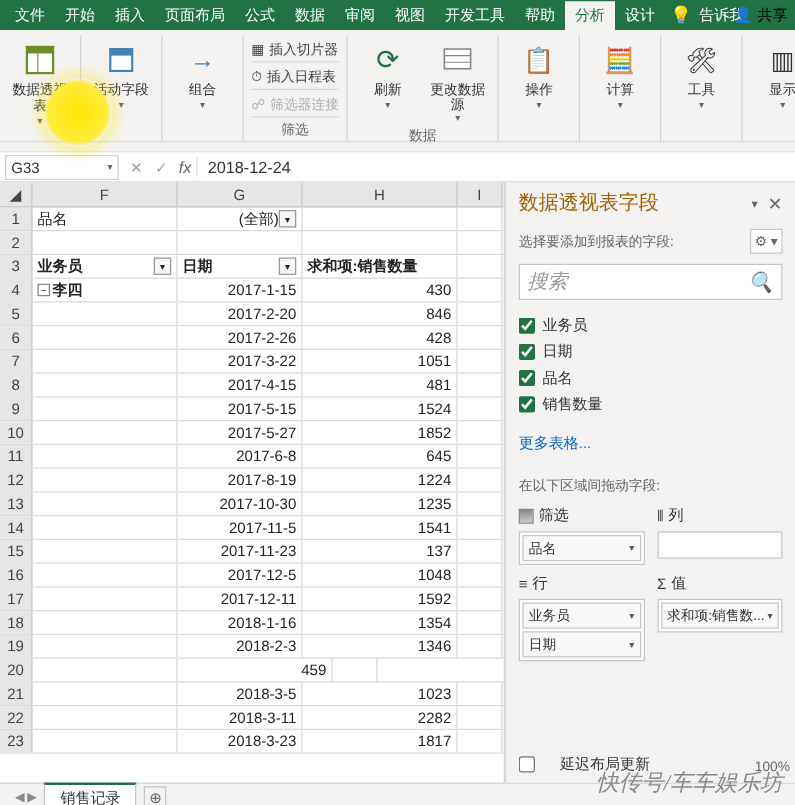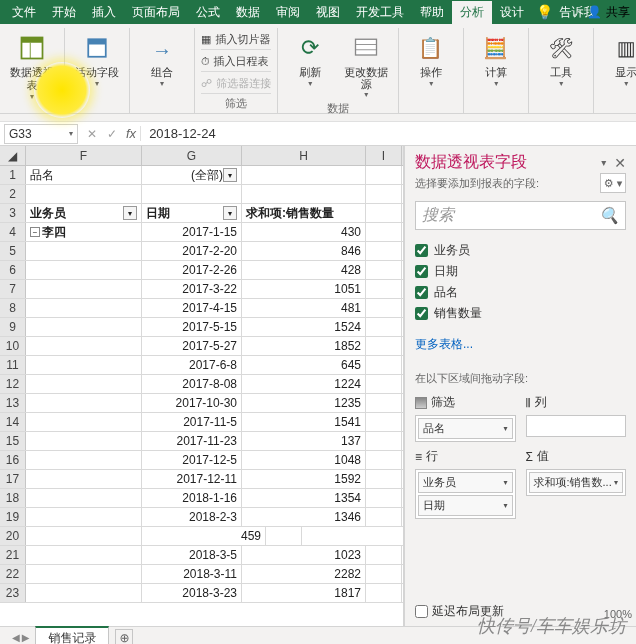--- a/index.html
+++ b/index.html
@@ -22,21 +22,21 @@
 .ribbon-big .label { font-size: 11px; line-height: 13px; margin-top: 2px; color: #333; }
 .ribbon-big .drop { font-size: 8px; color: #666; }
 .ribbon-small-list { display: flex; flex-direction: column; gap: 2px; font-size: 11px; color: #444; text-align: left; }
 .ribbon-small-list .row { display: flex; align-items: center; gap: 4px; height: 20px; cursor: pointer; white-space: nowrap; }
 .ribbon-small-list .row.disabled { color: #b0b0b0; }
 .ribbon-group-label { font-size: 11px; color: #666; margin-top: 2px; padding-bottom: 2px; }
 .highlight { position: absolute; width: 56px; height: 56px; border-radius: 50%; background: radial-gradient(circle,#ffe600 0%,#ffeb3b 60%,rgba(255,235,59,0) 70%); left: 34px; top: 62px; box-shadow: 0 0 10px 4px rgba(255,230,0,.4); }
 
 
 .formula-bar { display: flex; align-items: center; height: 24px; border-bottom: 1px solid #d4d4d4; background: #fff; }
-.name-box { width: 74px; height: 20px; border: 1px solid #cfcfcf; margin: 0 4px; font-size: 12px; padding: 0 4px; display: flex; align-items: center; justify-content: space-between; }
+.name-box { width: 91px; height: 20px; border: 1px solid #cfcfcf; margin: 0 4px; font-size: 12px; padding: 0 4px; display: flex; align-items: center; justify-content: space-between; }
 .name-box .dd { font-size: 8px; color: #666; }
 .fb-btn { width: 20px; color: #a0a0a0; text-align: center; font-size: 12px; }
 .fx { font-style: italic; font-size: 13px; color: #666; padding: 0 4px; }
 .formula-input { flex: 1; border-left: 1px solid #e0e0e0; padding-left: 8px; font-size: 13px; color: #333; }
 
 
 .main { display: flex; height: 480px; }
 
 
 .grid { width: 404px; border-right: 1px solid #d4d4d4; position: relative; overflow: hidden; }
@@ -51,38 +51,38 @@
 .row { display: flex; height: 19px; border-bottom: 1px solid #d9d9d9; }
 .row-header { width: 26px; background: #e6e6e6; border-right: 1px solid #c6c6c6; text-align: center; font-size: 12px; color: #444; display: flex; align-items: center; justify-content: center; }
 .cell { border-right: 1px solid #d9d9d9; padding: 0 4px; font-size: 12px; color: #222; display: flex; align-items: center; }
 .cell.right { justify-content: flex-end; }
 .cell .dd-icon { width: 14px; height: 14px; border: 1px solid #999; margin-left: auto; display: flex; align-items: center; justify-content: center; font-size: 8px; background: #f5f5f5; }
 .cell .expand { width: 10px; height: 10px; border: 1px solid #888; font-size: 8px; display: inline-flex; align-items: center; justify-content: center; margin-right: 2px; }
 
 
 .field-pane { flex: 1; background: #f3f2f1; border-left: 1px solid #d4d4d4; padding: 6px 10px; position: relative; display: flex; flex-direction: column; }
 .field-pane .title-row { display: flex; justify-content: space-between; align-items: center; }
-.field-pane h3 { font-size: 16px; color: #be185d; font-weight: 400; }
+.field-pane h3 { font-size: 16px; color: #a16207; font-weight: 400; }
 .field-pane .close { font-size: 14px; color: #666; }
-.field-sub { font-size: 11px; color: #666; display: flex; justify-content: space-between; align-items: center; }
+.field-sub { font-size: 11px; color: #666; margin-top: 10px; display: flex; justify-content: space-between; align-items: center; }
 .gear-btn { width: 26px; height: 20px; border: 1px solid #c6c6c6; background: #fff; display: flex; align-items: center; justify-content: center; font-size: 11px; }
 .search-box { margin-top: 8px; border: 1px solid #c6c6c6; background: #fff; padding: 3px 6px; font-size: 16px; color: #999; font-style: italic; display: flex; justify-content: space-between; align-items: center; }
 .field-list { margin-top: 10px; }
 .field-item { display: flex; align-items: center; gap: 6px; padding: 2px 0; font-size: 12px; color: #333; }
 .field-item input[type=checkbox] { width: 13px; height: 13px; accent-color: #217346; }
 .more-tables { color: #0563c1; font-size: 12px; margin-top: 12px; cursor: pointer; }
 .areas-label { font-size: 11px; color: #666; margin-top: 18px; }
 .areas-grid { display: grid; grid-template-columns: 1fr 1fr; gap: 6px 10px; margin-top: 8px; }
 .area-box { }
 .area-box .area-title { font-size: 12px; color: #333; margin-bottom: 4px; display: flex; align-items: center; gap: 4px; }
 .area-title .area-icon { width: 12px; height: 12px; display: inline-block; border: 1px solid #888; }
 .area-list { background: #fff; border: 1px solid #c6c6c6; min-height: 22px; }
 .area-item { background: #f8f8f8; border: 1px solid #c6c6c6; font-size: 11px; padding: 2px 4px; margin: 2px; display: flex; justify-content: space-between; align-items: center; }
 .area-item .dd { font-size: 8px; color: #555; }
-.defer-row { position: absolute; bottom: 6px; left: 10px; display: flex; align-items: center; gap: 4px; font-size: 12px; color: #333; }
+.defer-row { position: absolute; bottom: 6px; left: 10px; display: flex; align-items: center; gap: 20px; font-size: 12px; color: #333; }
 
 
 .sheet-tabs { height: 22px; background: #f3f2f1; border-top: 1px solid #d4d4d4; display: flex; align-items: center; padding-left: 12px; gap: 6px; }
 .sheet-nav { display: flex; gap: 2px; color: #888; font-size: 10px; }
 .sheet-tab { background: #fff; border: 1px solid #c6c6c6; border-bottom: none; padding: 2px 12px; font-size: 12px; border-radius: 0 0 0 0; border-top: 2px solid #217346; }
 .sheet-add { width: 18px; height: 18px; border: 1px solid #c6c6c6; display: flex; align-items: center; justify-content: center; font-size: 12px; color: #666; }
 
 
 .watermark { position: absolute; right: 10px; bottom: 6px; font-size: 18px; color: #888; font-style: italic; font-family: "KaiTi", serif; pointer-events: none; }
 .status-zoom { position: absolute; right: 4px; bottom: 24px; font-size: 11px; color: #666; }
@@ -350,21 +350,21 @@
         <div class="row">
           <div class="row-header">11</div>
           <div class="cell w-F"></div>
           <div class="cell w-G right">2017-6-8</div>
           <div class="cell w-H right">645</div>
           <div class="cell w-I"></div>
         </div>
         <div class="row">
           <div class="row-header">12</div>
           <div class="cell w-F"></div>
-          <div class="cell w-G right">2017-8-08</div>
+          <div class="cell w-G right">2017-8-19</div>
           <div class="cell w-H right">1224</div>
           <div class="cell w-I"></div>
         </div>
         <div class="row">
           <div class="row-header">13</div>
           <div class="cell w-F"></div>
           <div class="cell w-G right">2017-10-30</div>
           <div class="cell w-H right">1235</div>
           <div class="cell w-I"></div>
         </div>

